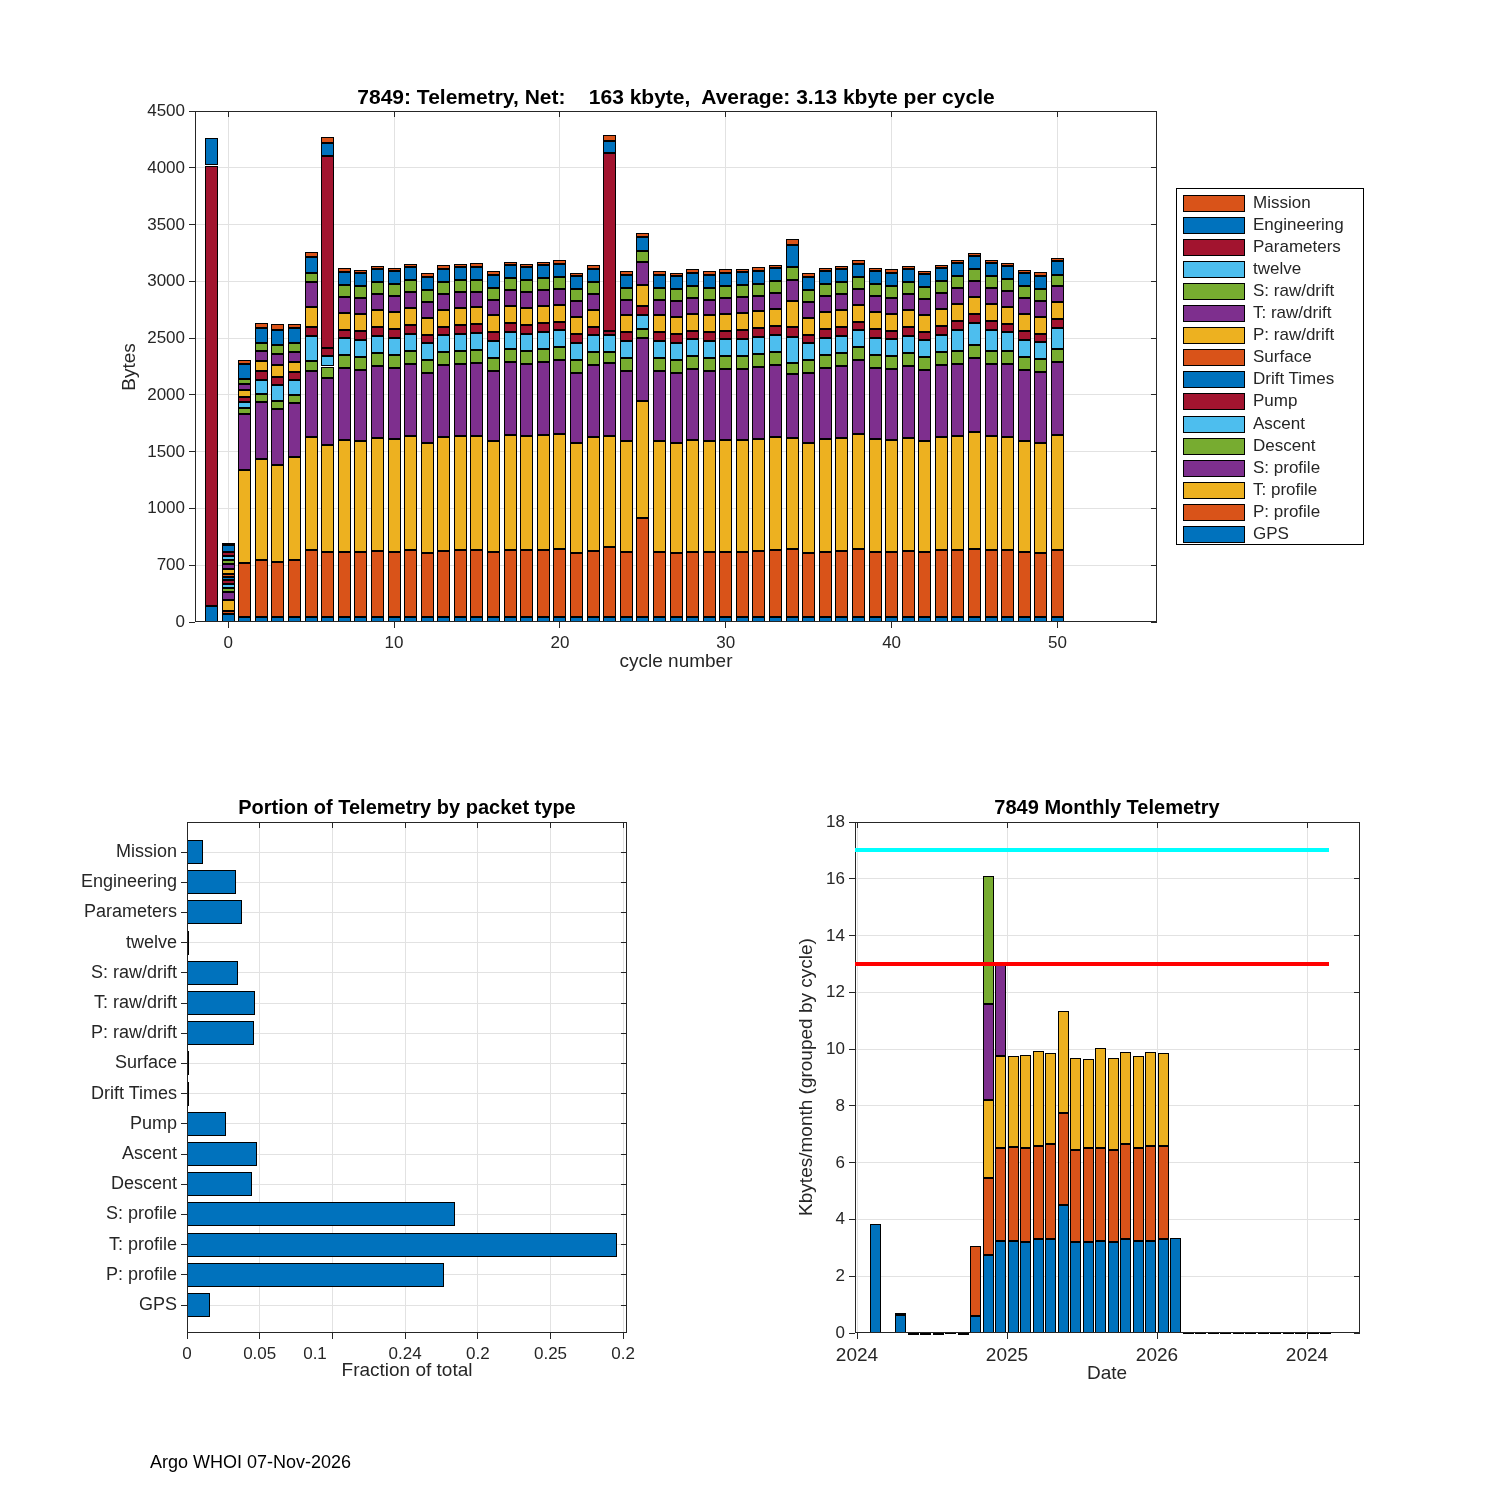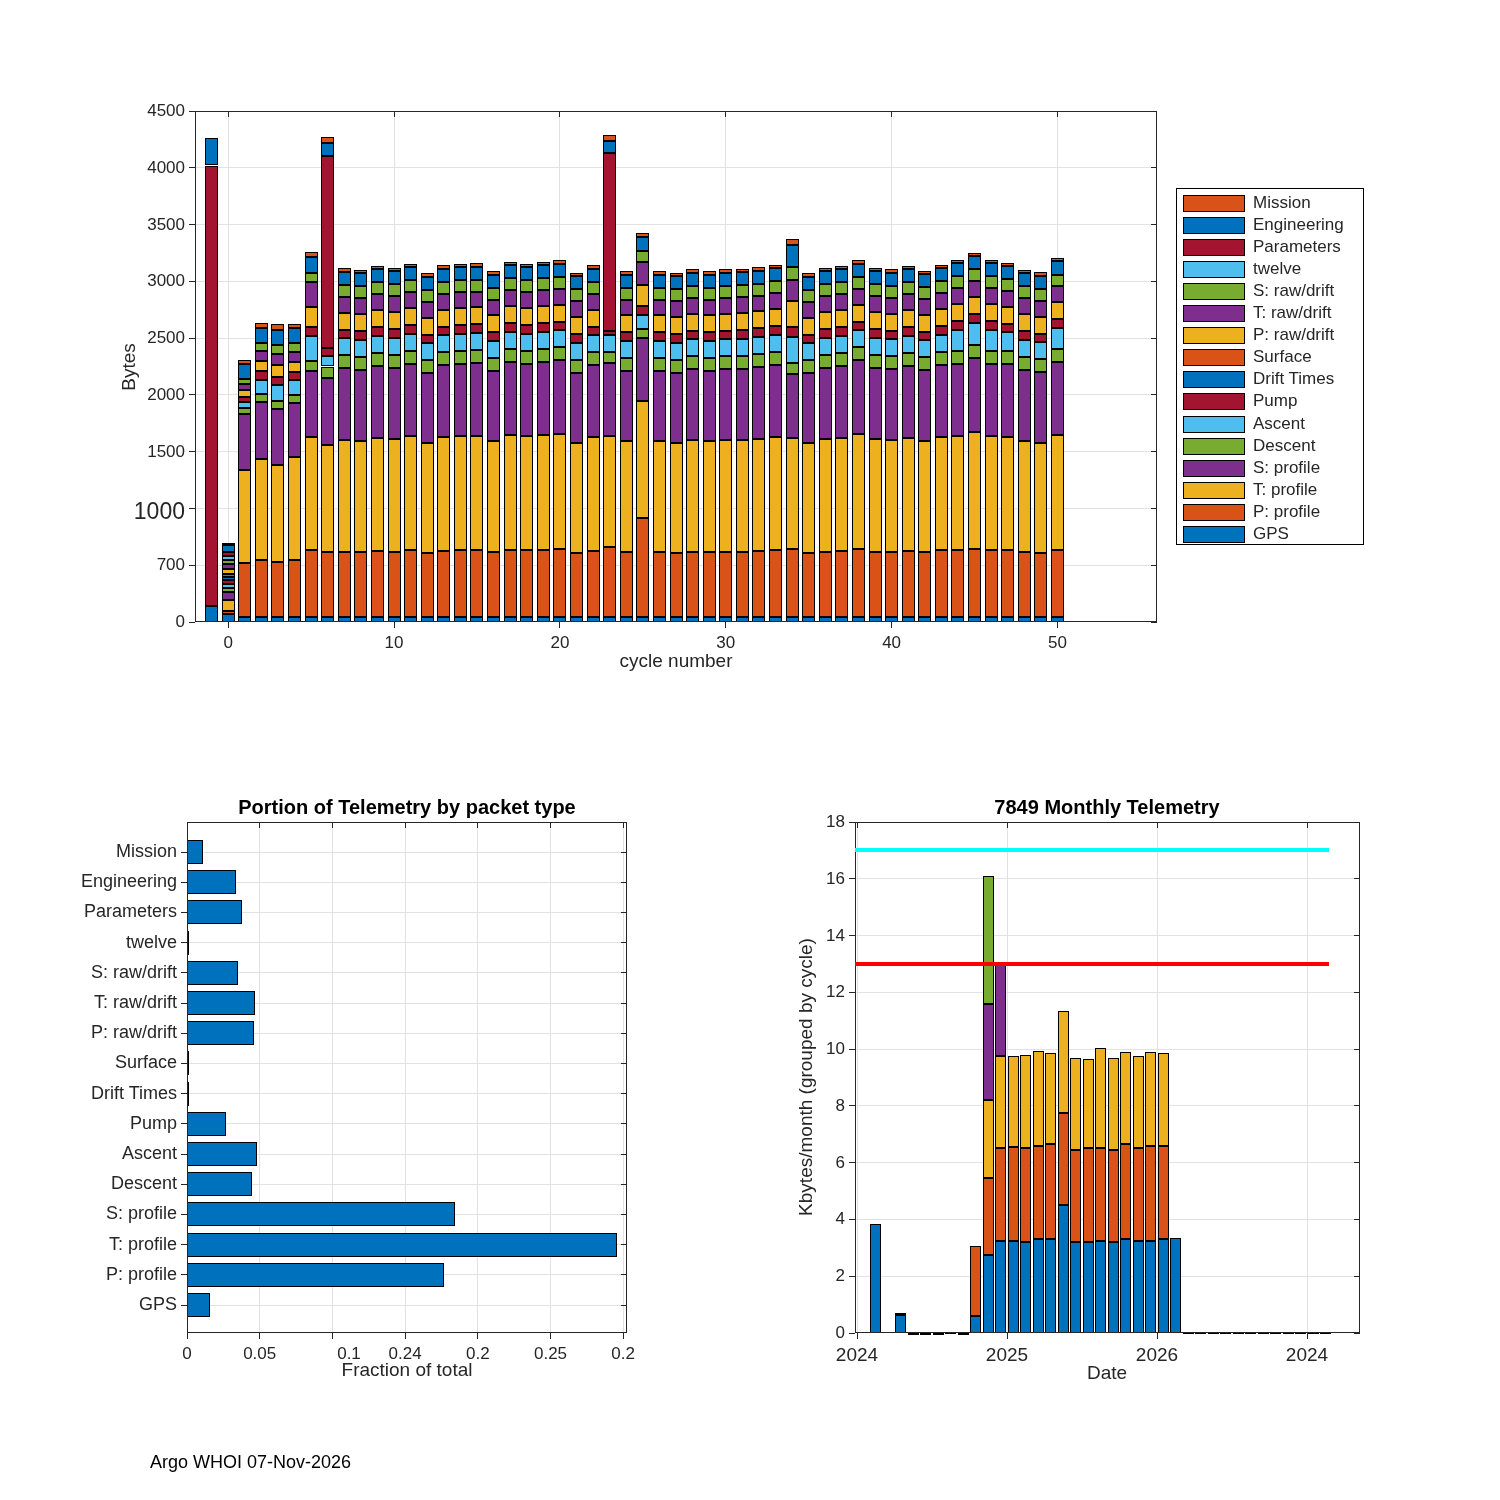--- a/index.html
+++ b/index.html
@@ -7,20 +7,21 @@
        font-family:"Liberation Sans","DejaVu Sans",sans-serif;color:#262626;}
   .t{position:absolute;white-space:nowrap;}
   .title{font-weight:bold;color:#000;white-space:pre;transform:translateX(-50%);}
   .axlab{color:#262626;transform:translateX(-50%);}
   .rot{transform:translate(-50%,-50%) rotate(-90deg);}
 </style>
 </head>
 <body>
 
 <div id="fig">
+  <div class="t title" style="left:676px;top:85px;font-size:21px;">7849: Telemetry, Net:    163 kbyte,  Average: 3.13 kbyte per cycle</div>
   <div class="t rot" style="left:129px;top:367px;font-size:19px;">Bytes</div>
   <div class="t axlab" style="left:676px;top:650px;font-size:19px;">cycle number</div>
 
   <div class="t title" style="left:407px;top:796px;font-size:20px;">Portion of Telemetry by packet type</div>
   <div class="t axlab" style="left:407px;top:1359px;font-size:19px;">Fraction of total</div>
 
   <div class="t title" style="left:1107px;top:796px;font-size:20px;">7849 Monthly Telemetry</div>
   <div class="t rot" style="left:806px;top:1077px;font-size:19px;">Kbytes/month (grouped by cycle)</div>
   <div class="t axlab" style="left:1107px;top:1362px;font-size:19px;">Date</div>
 
@@ -674,21 +675,21 @@
     <div style="position: absolute; left: 1056.98px; top: 111px; width: 1px; height: 6px; background: rgb(38, 38, 38);"></div>
     <div class="t" style="left: 1057.48px; top: 633px; font-size: 17px; color: rgb(38, 38, 38); transform: translateX(-50%);">50</div>
     <div style="position: absolute; left: 189px; top: 621.5px; width: 6px; height: 1px; background: rgb(38, 38, 38);"></div>
     <div style="position: absolute; left: 1151px; top: 621.5px; width: 6px; height: 1px; background: rgb(38, 38, 38);"></div>
     <div class="t" style="left: 185px; top: 612px; font-size: 17px; color: rgb(38, 38, 38); transform: translateX(-100%);">0</div>
     <div style="position: absolute; left: 189px; top: 564.722px; width: 6px; height: 1px; background: rgb(38, 38, 38);"></div>
     <div style="position: absolute; left: 1151px; top: 564.722px; width: 6px; height: 1px; background: rgb(38, 38, 38);"></div>
     <div class="t" style="left: 185px; top: 555.222px; font-size: 17px; color: rgb(38, 38, 38); transform: translateX(-100%);">700</div>
     <div style="position: absolute; left: 189px; top: 507.944px; width: 6px; height: 1px; background: rgb(38, 38, 38);"></div>
     <div style="position: absolute; left: 1151px; top: 507.944px; width: 6px; height: 1px; background: rgb(38, 38, 38);"></div>
-    <div class="t" style="left: 185px; top: 498.444px; font-size: 23px; color: rgb(38, 38, 38); transform: translateX(-100%);">1000</div>
+    <div class="t" style="left: 185px; top: 498.444px; font-size: 17px; color: rgb(38, 38, 38); transform: translateX(-100%);">1000</div>
     <div style="position: absolute; left: 189px; top: 451.167px; width: 6px; height: 1px; background: rgb(38, 38, 38);"></div>
     <div style="position: absolute; left: 1151px; top: 451.167px; width: 6px; height: 1px; background: rgb(38, 38, 38);"></div>
     <div class="t" style="left: 185px; top: 441.667px; font-size: 17px; color: rgb(38, 38, 38); transform: translateX(-100%);">1500</div>
     <div style="position: absolute; left: 189px; top: 394.389px; width: 6px; height: 1px; background: rgb(38, 38, 38);"></div>
     <div style="position: absolute; left: 1151px; top: 394.389px; width: 6px; height: 1px; background: rgb(38, 38, 38);"></div>
     <div class="t" style="left: 185px; top: 384.889px; font-size: 17px; color: rgb(38, 38, 38); transform: translateX(-100%);">2000</div>
     <div style="position: absolute; left: 189px; top: 337.611px; width: 6px; height: 1px; background: rgb(38, 38, 38);"></div>
     <div style="position: absolute; left: 1151px; top: 337.611px; width: 6px; height: 1px; background: rgb(38, 38, 38);"></div>
     <div class="t" style="left: 185px; top: 328.111px; font-size: 17px; color: rgb(38, 38, 38); transform: translateX(-100%);">2500</div>
     <div style="position: absolute; left: 189px; top: 280.833px; width: 6px; height: 1px; background: rgb(38, 38, 38);"></div>
@@ -776,21 +777,21 @@
     <div style="position: absolute; left: 187px; top: 1293px; width: 23.264px; height: 24px; background: rgb(0, 114, 189); border: 1px solid rgb(0, 0, 0); box-sizing: border-box;"></div>
     <div style="position: absolute; left: 187px; top: 822px; width: 440px; height: 511px; border: 1px solid rgb(38, 38, 38); box-sizing: border-box;"></div>
     <div style="position: absolute; left: 186.5px; top: 1333px; width: 1px; height: 6px; background: rgb(38, 38, 38);"></div>
     <div style="position: absolute; left: 186.5px; top: 822px; width: 1px; height: 6px; background: rgb(38, 38, 38);"></div>
     <div class="t" style="left: 187px; top: 1344px; font-size: 17px; color: rgb(38, 38, 38); transform: translateX(-50%);">0</div>
     <div style="position: absolute; left: 259.2px; top: 1333px; width: 1px; height: 6px; background: rgb(38, 38, 38);"></div>
     <div style="position: absolute; left: 259.2px; top: 822px; width: 1px; height: 6px; background: rgb(38, 38, 38);"></div>
     <div class="t" style="left: 259.7px; top: 1344px; font-size: 17px; color: rgb(38, 38, 38); transform: translateX(-50%);">0.05</div>
     <div style="position: absolute; left: 331.9px; top: 1333px; width: 1px; height: 6px; background: rgb(38, 38, 38);"></div>
     <div style="position: absolute; left: 331.9px; top: 822px; width: 1px; height: 6px; background: rgb(38, 38, 38);"></div>
-    <div class="t" style="left: 349px; top: 1344px; font-size: 17px; color: rgb(38, 38, 38); transform: translateX(-50%);">0.1</div>
+    <div class="t" style="left: 315px; top: 1344px; font-size: 17px; color: rgb(38, 38, 38); transform: translateX(-50%);">0.1</div>
     <div style="position: absolute; left: 404.6px; top: 1333px; width: 1px; height: 6px; background: rgb(38, 38, 38);"></div>
     <div style="position: absolute; left: 404.6px; top: 822px; width: 1px; height: 6px; background: rgb(38, 38, 38);"></div>
     <div class="t" style="left: 405.1px; top: 1344px; font-size: 17px; color: rgb(38, 38, 38); transform: translateX(-50%);">0.24</div>
     <div style="position: absolute; left: 477.3px; top: 1333px; width: 1px; height: 6px; background: rgb(38, 38, 38);"></div>
     <div style="position: absolute; left: 477.3px; top: 822px; width: 1px; height: 6px; background: rgb(38, 38, 38);"></div>
     <div class="t" style="left: 477.8px; top: 1344px; font-size: 17px; color: rgb(38, 38, 38); transform: translateX(-50%);">0.2</div>
     <div style="position: absolute; left: 550px; top: 1333px; width: 1px; height: 6px; background: rgb(38, 38, 38);"></div>
     <div style="position: absolute; left: 550px; top: 822px; width: 1px; height: 6px; background: rgb(38, 38, 38);"></div>
     <div class="t" style="left: 550.5px; top: 1344px; font-size: 17px; color: rgb(38, 38, 38); transform: translateX(-50%);">0.25</div>
     <div style="position: absolute; left: 622.7px; top: 1333px; width: 1px; height: 6px; background: rgb(38, 38, 38);"></div>

